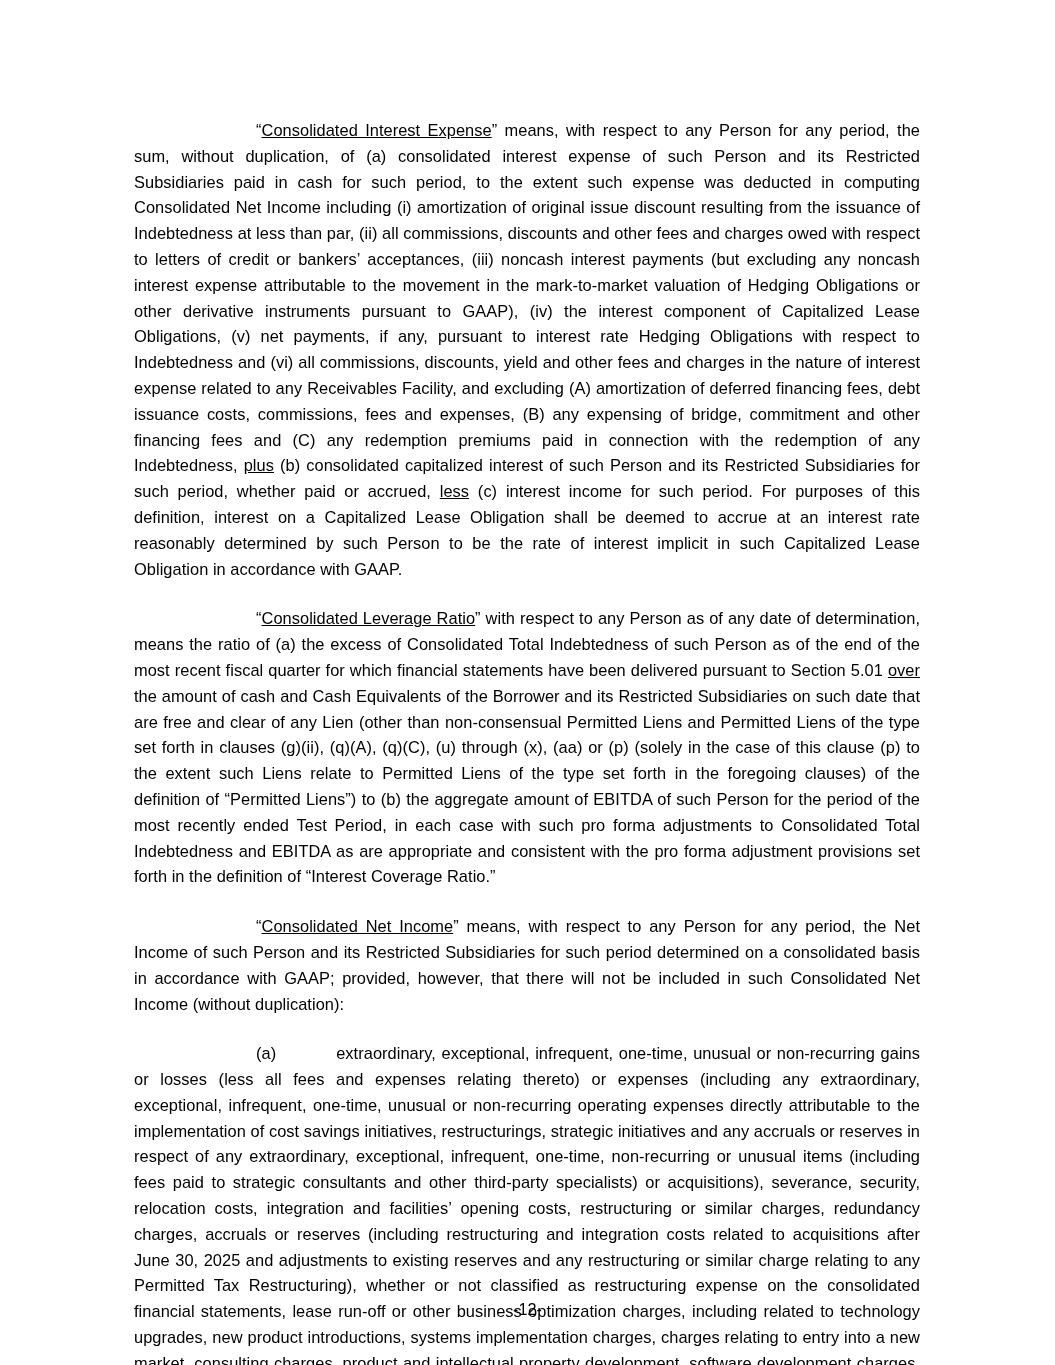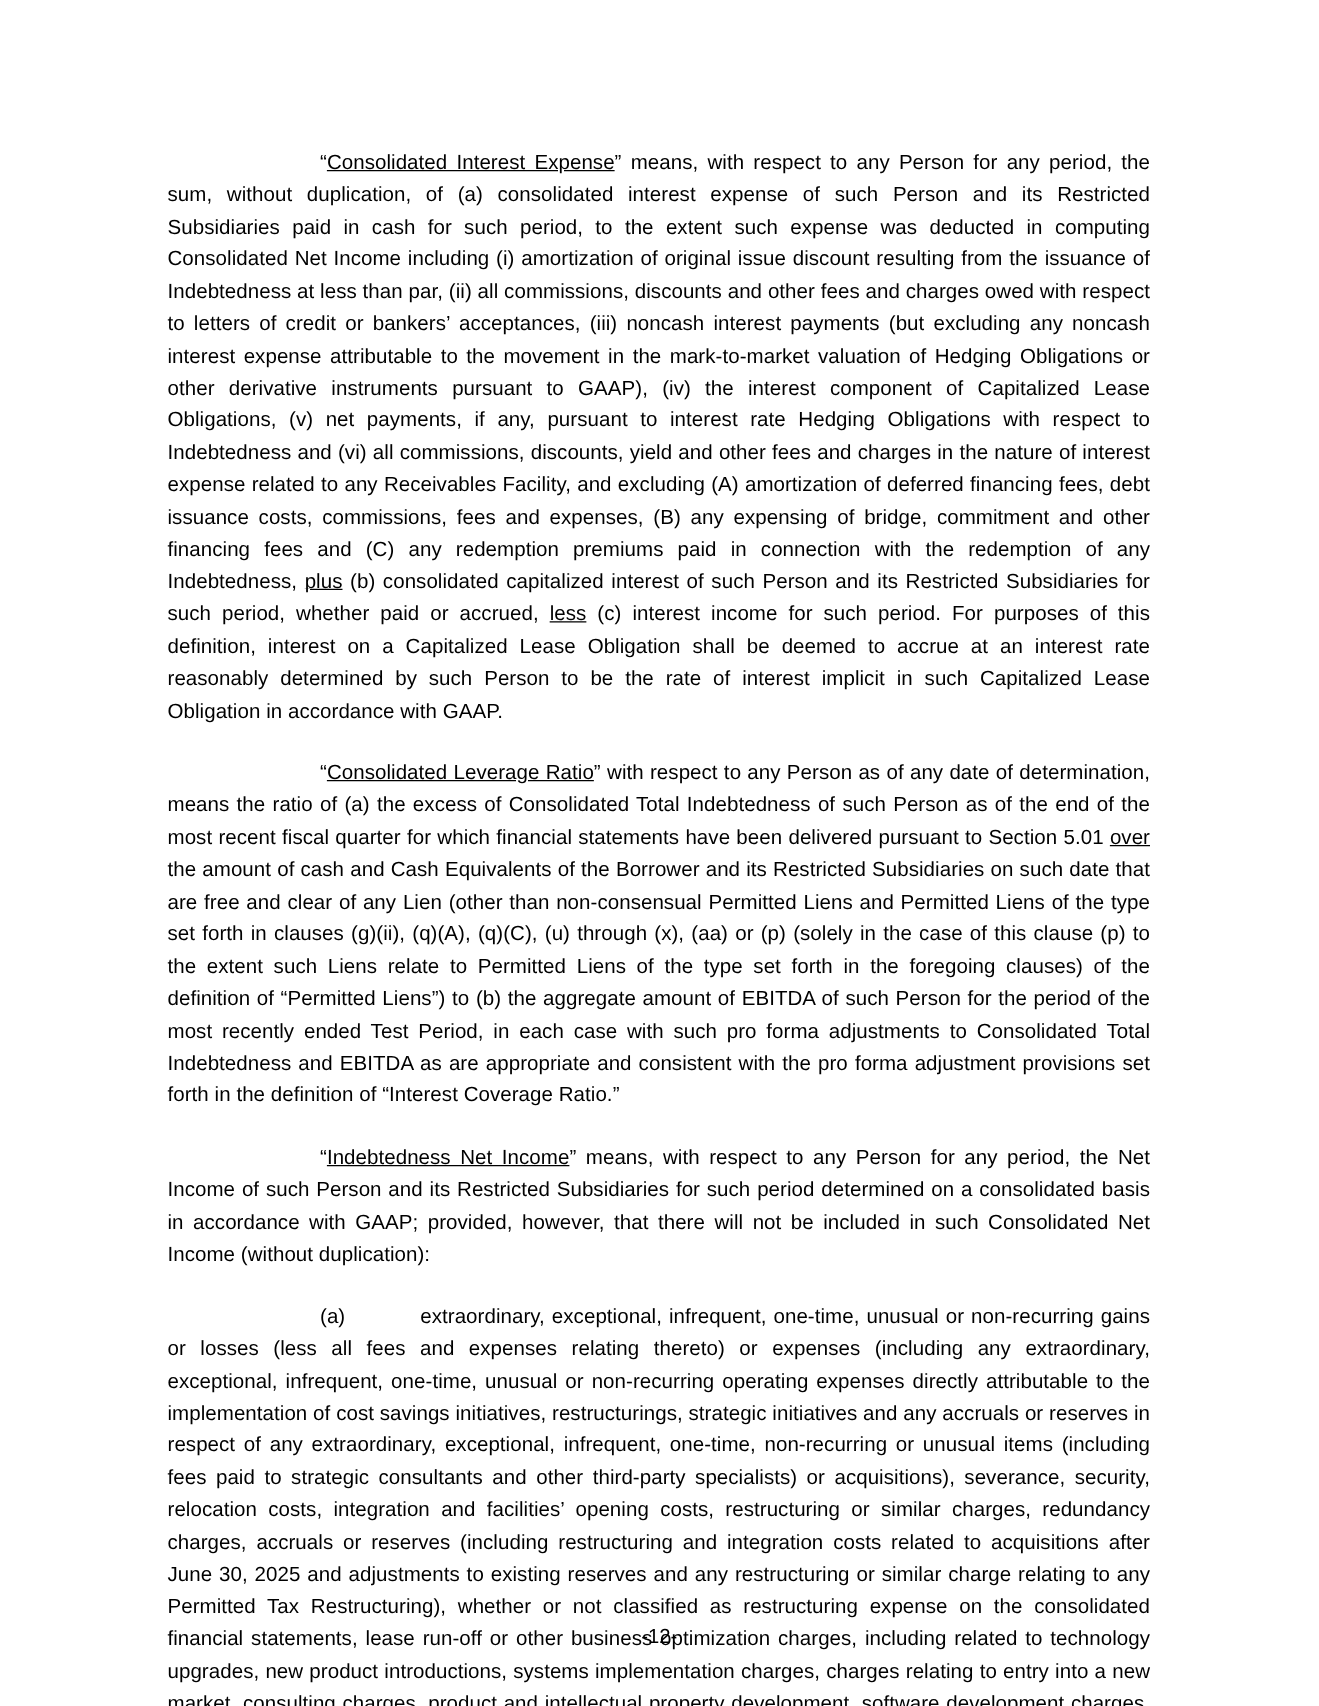--- a/index.html
+++ b/index.html
@@ -68,21 +68,21 @@
 
   <p class="para body-text">
     <span class="indent"></span><span>“</span><span class="u">Consolidated Interest Expense</span><span>” means, with respect to any Person for any period, the sum, without duplication, of (a) consolidated interest expense of such Person and its Restricted Subsidiaries paid in cash for such period, to the extent such expense was deducted in computing Consolidated Net Income including (i) amortization of original issue discount resulting from the issuance of Indebtedness at less than par, (ii) all commissions, discounts and other fees and charges owed with respect to letters of credit or bankers’ acceptances, (iii) noncash interest payments (but excluding any noncash interest expense attributable to the movement in the mark-to-market valuation of Hedging Obligations or other derivative instruments pursuant to GAAP), (iv) the interest component of Capitalized Lease Obligations, (v) net payments, if any, pursuant to interest rate Hedging Obligations with respect to Indebtedness and (vi) all commissions, discounts, yield and other fees and charges in the nature of interest expense related to any Receivables Facility, and excluding (A) amortization of deferred financing fees, debt issuance costs, commissions, fees and expenses, (B) any expensing of bridge, commitment and other financing fees and (C) any redemption premiums paid in connection with the redemption of any Indebtedness, </span><span class="u">plus</span><span> (b) consolidated capitalized interest of such Person and its Restricted Subsidiaries for such period, whether paid or accrued, </span><span class="u">less</span><span> (c) interest income for such period. For purposes of this definition, interest on a Capitalized Lease Obligation shall be deemed to accrue at an interest rate reasonably determined by such Person to be the rate of interest implicit in such Capitalized Lease Obligation in accordance with GAAP.</span>
   </p>
 
   <p class="para body-text">
     <span class="indent"></span><span>“</span><span class="u">Consolidated Leverage Ratio</span><span>” with respect to any Person as of any date of determination, means the ratio of (a) the excess of Consolidated Total Indebtedness of such Person as of the end of the most recent fiscal quarter for which financial statements have been delivered pursuant to Section 5.01 </span><span class="u">over</span><span> the amount of cash and Cash Equivalents of the Borrower and its Restricted Subsidiaries on such date that are free and clear of any Lien (other than non-consensual Permitted Liens and Permitted Liens of the type set forth in clauses (g)(ii), (q)(A), (q)(C), (u) through (x), (aa) or (p) (solely in the case of this clause (p) to the extent such Liens relate to Permitted Liens of the type set forth in the foregoing clauses) of the definition of “Permitted Liens”) to (b) the aggregate amount of EBITDA of such Person for the period of the most recently ended Test Period, in each case with such pro forma adjustments to Consolidated Total Indebtedness and EBITDA as are appropriate and consistent with the pro forma adjustment provisions set forth in the definition of “Interest Coverage Ratio.”</span>
   </p>
 
   <p class="para body-text">
-    <span class="indent"></span><span>“</span><span class="u">Indebtedness Net Income</span><span>” means, with respect to any Person for any period, the Net Income of such Person and its Restricted Subsidiaries for such period determined on a consolidated basis in accordance with GAAP; provided, however, that there will not be included in such Consolidated Net Income (without duplication):</span>
+    <span class="indent"></span><span>“</span><span class="u">Consolidated Net Income</span><span>” means, with respect to any Person for any period, the Net Income of such Person and its Restricted Subsidiaries for such period determined on a consolidated basis in accordance with GAAP; provided, however, that there will not be included in such Consolidated Net Income (without duplication):</span>
   </p>
 
   <p class="para body-text">
     <span class="indent-sub"></span><span>(a)</span><span class="tab-gap"></span><span>extraordinary, exceptional, infrequent, one-time, unusual or non-recurring gains or losses (less all fees and expenses relating thereto) or expenses (including any extraordinary, exceptional, infrequent, one-time, unusual or non-recurring operating expenses directly attributable to the implementation of cost savings initiatives, restructurings, strategic initiatives and any accruals or reserves in respect of any extraordinary, exceptional, infrequent, one-time, non-recurring or unusual items (including fees paid to strategic consultants and other third-party specialists) or acquisitions), severance, security, relocation costs, integration and facilities’ opening costs, restructuring or similar charges, redundancy charges, accruals or reserves (including restructuring and integration costs related to acquisitions after June 30, 2025 and adjustments to existing reserves and any restructuring or similar charge relating to any Permitted Tax Restructuring), whether or not classified as restructuring expense on the consolidated financial statements, lease run-off or other business optimization charges, including related to technology upgrades, new product introductions, systems implementation charges, charges relating to entry into a new market, consulting charges, product and intellectual property development, software development charges, charges associated with new systems design, project startup charges, Start-Up Losses, information technology charges, charges in connection with new operations, corporate</span>
   </p>
 
   <div class="footer">-12-</div>
 </div>
 
 </body></html>

